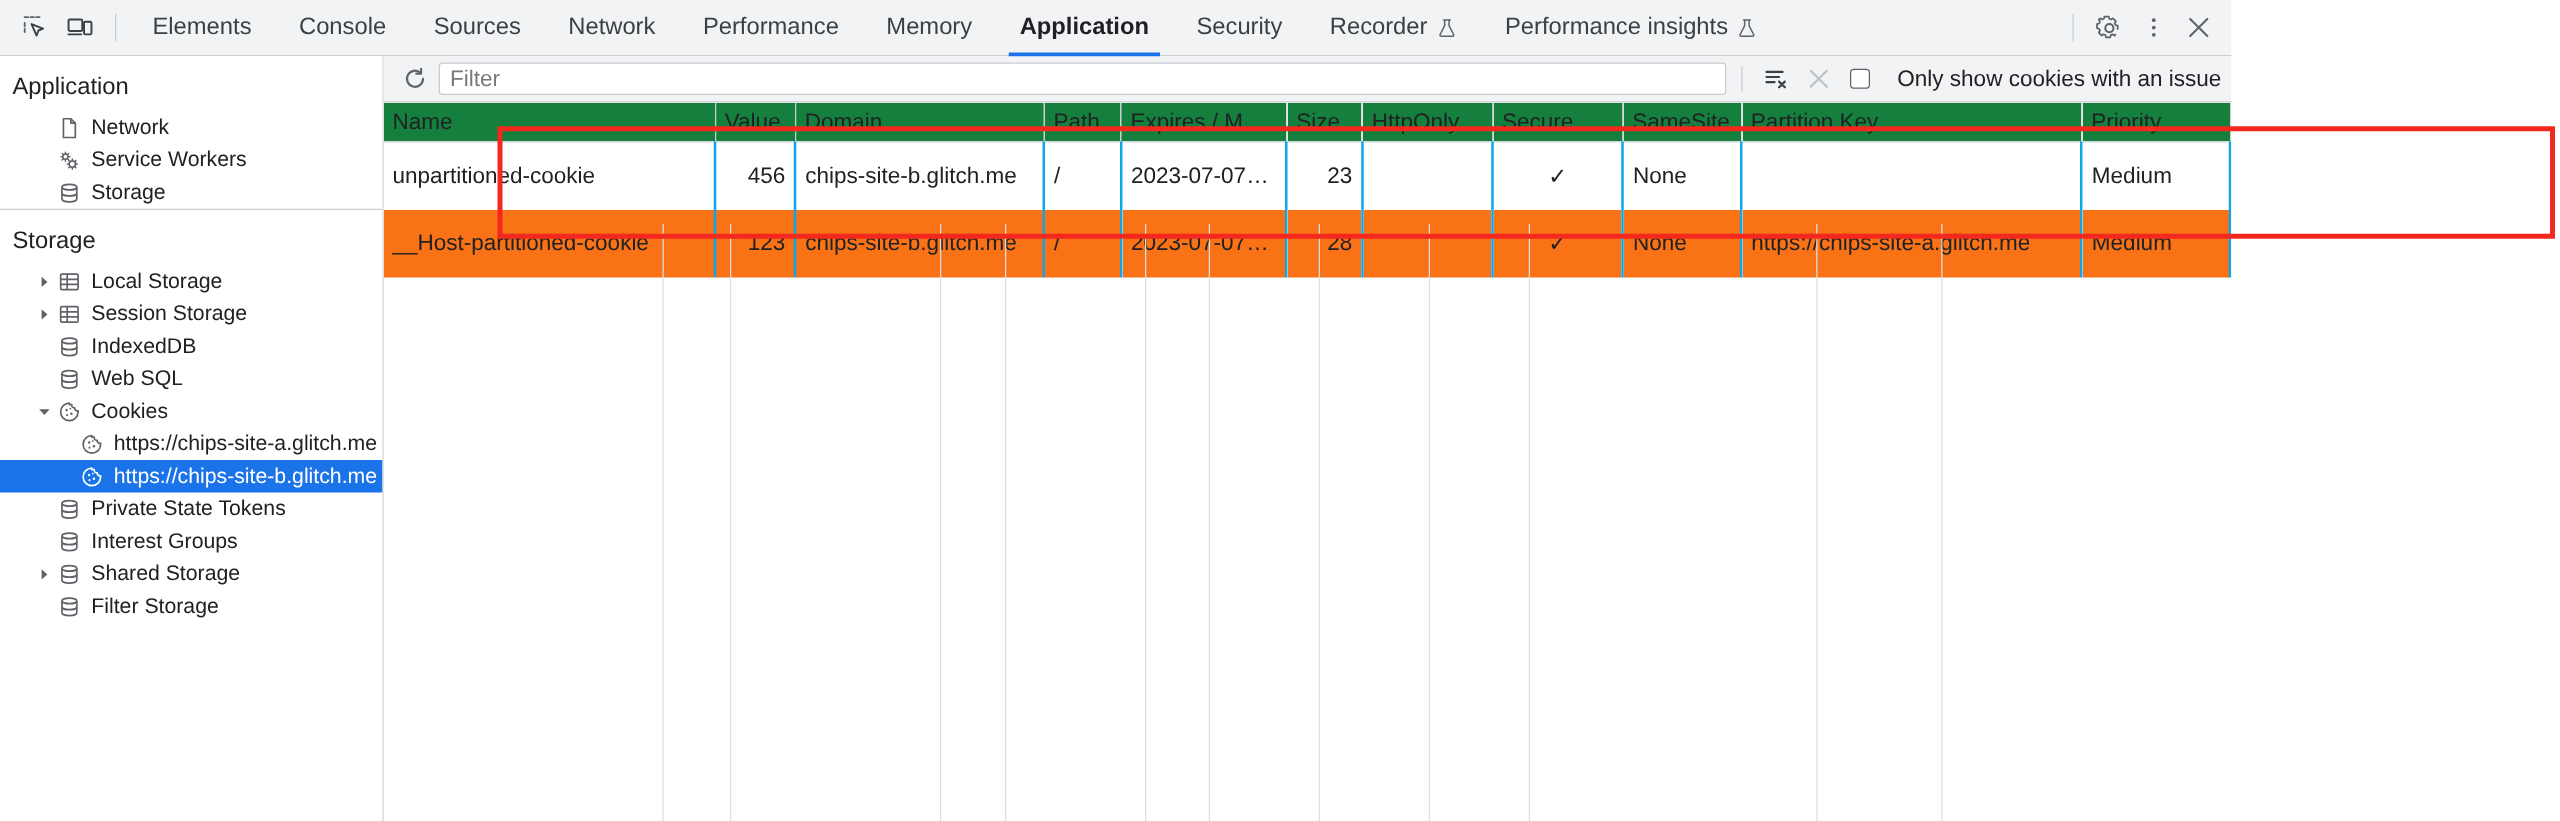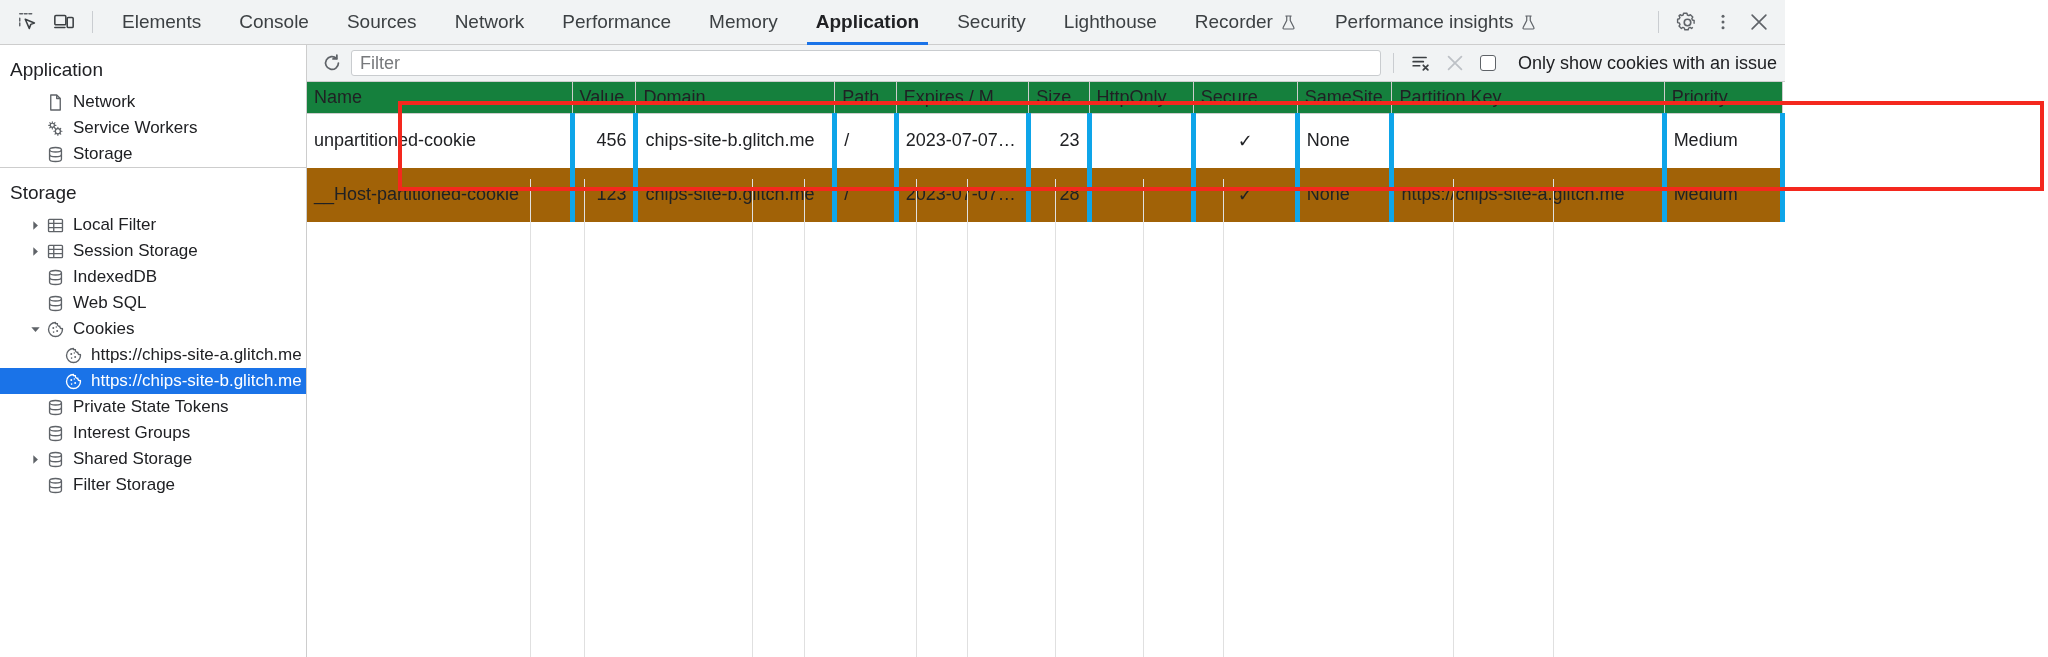--- a/index.html
+++ b/index.html
@@ -147,27 +147,27 @@
     padding: 0 7px;
     border-right: 1px solid #cdcdcd;
     border-bottom: 1px solid #cdcdcd;
     white-space: nowrap;
     overflow: hidden;
     text-overflow: ellipsis;
   }
   table.cookies td {
     height: 33px;
     padding: 16px 7px;
-    border-right: 5px solid #0ea5e9;
+    border-right: 2px solid #0ea5e9;
     white-space: nowrap;
     overflow: hidden;
     text-overflow: ellipsis;
   }
   table.cookies tr.row-odd td { background: #ffffff; }
-  table.cookies tr.row-even td { background: #a16207; }
+  table.cookies tr.row-even td { background: #f97316; }
   td.name-cell { padding-left: 27px; }
   td.num { text-align: right; padding-right: 12px; }
   td.center { text-align: center; }
   .filler { position: absolute; left: 0; right: 0; }
   .filler-cols { display: flex; height: 100%; }
   .filler-col { border-right: 1px solid #e0e0e0; height: 100%; }
 
   
   .annotation {
     position: absolute;
@@ -219,23 +219,20 @@
         <div class="tab">
           <span>Memory</span>
         </div>
         <div class="tab selected">
           <span>Application</span>
         </div>
         <div class="tab">
           <span>Security</span>
         </div>
         <div class="tab">
-          <span>Lighthouse</span>
-        </div>
-        <div class="tab">
           <span>Recorder</span>
           <span class="flask">
             <svg width="17" height="17" viewBox="0 0 24 24">
               <path d="M9.5 2.8v6.3L4.4 19.2a1.3 1.3 0 001.15 2h12.9a1.3 1.3 0 001.15-2L14.5 9.1V2.8" fill="none" stroke="#5f6368" stroke-width="1.7" stroke-linejoin="round"></path>
               <path d="M8.2 2.8h7.6" stroke="#5f6368" stroke-width="1.7" stroke-linecap="round"></path>
             </svg>
           </span>
         </div>
         <div class="tab">
           <span>Performance insights</span>
@@ -318,21 +315,21 @@
               <svg width="11" height="11" viewBox="0 0 10 10">
                 <path d="M3 1.2L7.2 5 3 8.8z" fill="currentColor"></path>
               </svg>
             </span>
             <span class="sbicon">
               <svg width="19" height="19" viewBox="0 0 24 24">
                 <rect x="3.2" y="4.2" width="17.6" height="15.6" rx="1.2" fill="none" stroke="#5f6368" stroke-width="1.7"></rect>
                 <path d="M3.2 9.4h17.6M3.2 14.6h17.6M9.8 4.2v15.6" stroke="#5f6368" stroke-width="1.7"></path>
               </svg>
             </span>
-            <span class="sblabel">Local Filter</span>
+            <span class="sblabel">Local Storage</span>
           </div>
           <div class="sb-item indent-1">
             <span class="twisty">
               <svg width="11" height="11" viewBox="0 0 10 10">
                 <path d="M3 1.2L7.2 5 3 8.8z" fill="currentColor"></path>
               </svg>
             </span>
             <span class="sbicon">
               <svg width="19" height="19" viewBox="0 0 24 24">
                 <rect x="3.2" y="4.2" width="17.6" height="15.6" rx="1.2" fill="none" stroke="#5f6368" stroke-width="1.7"></rect>

